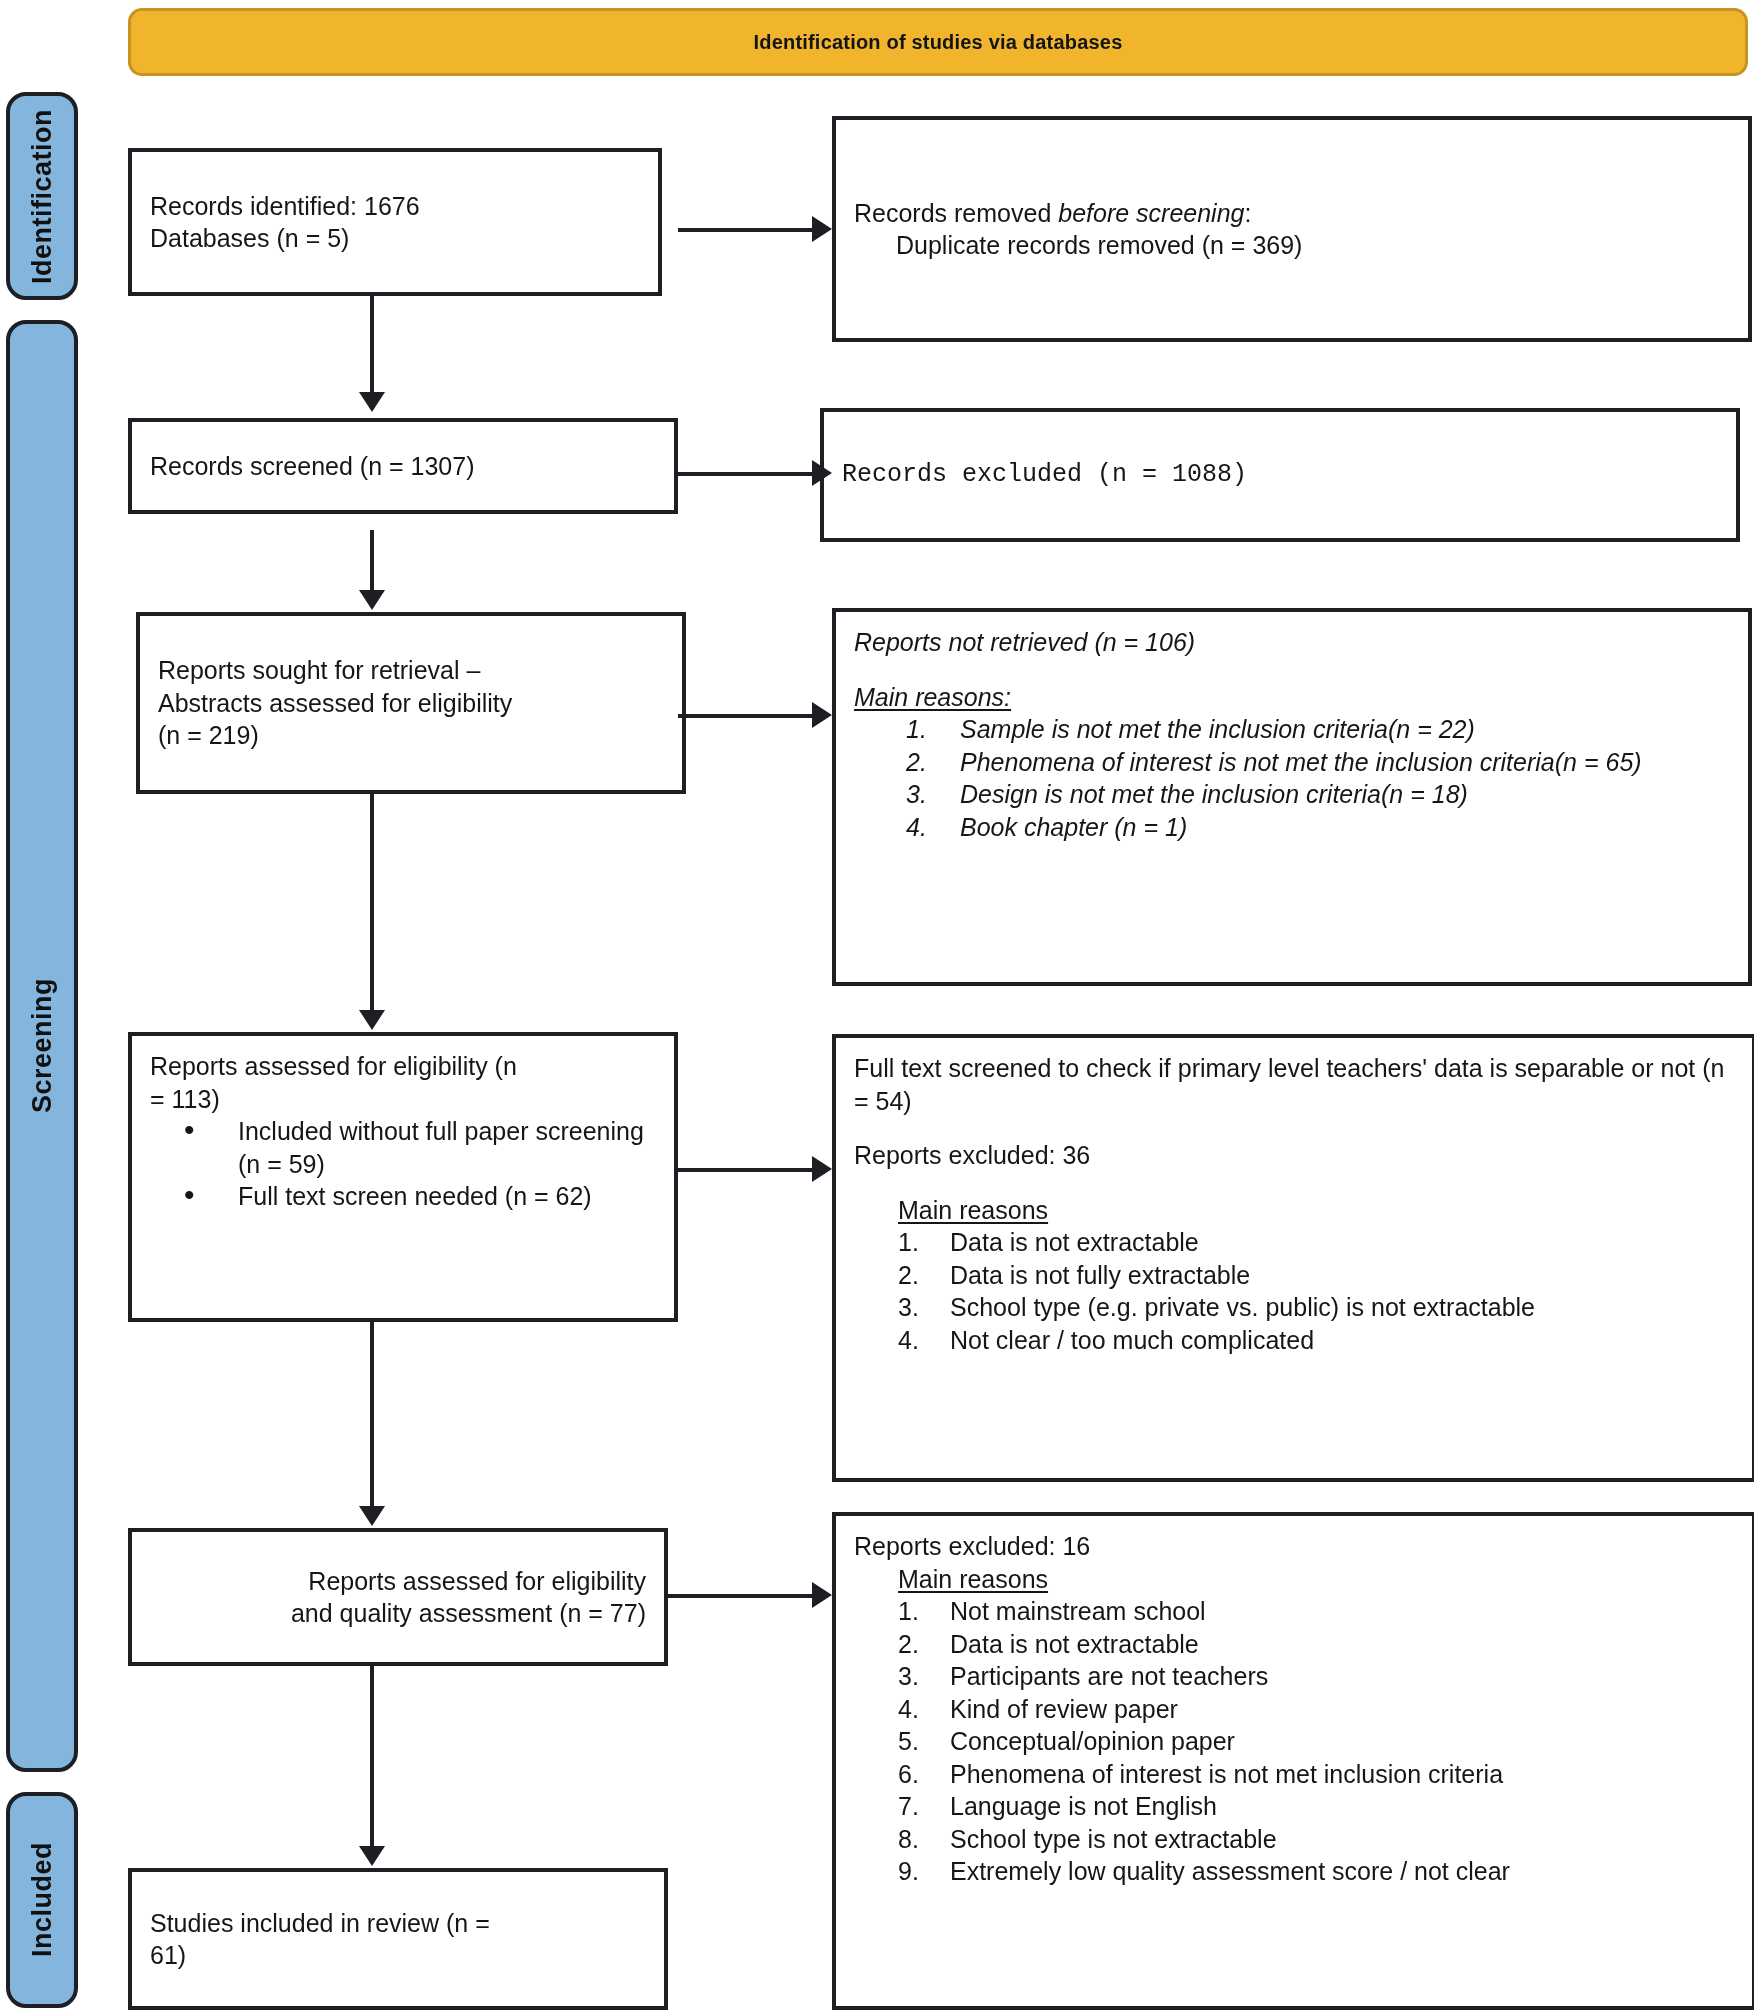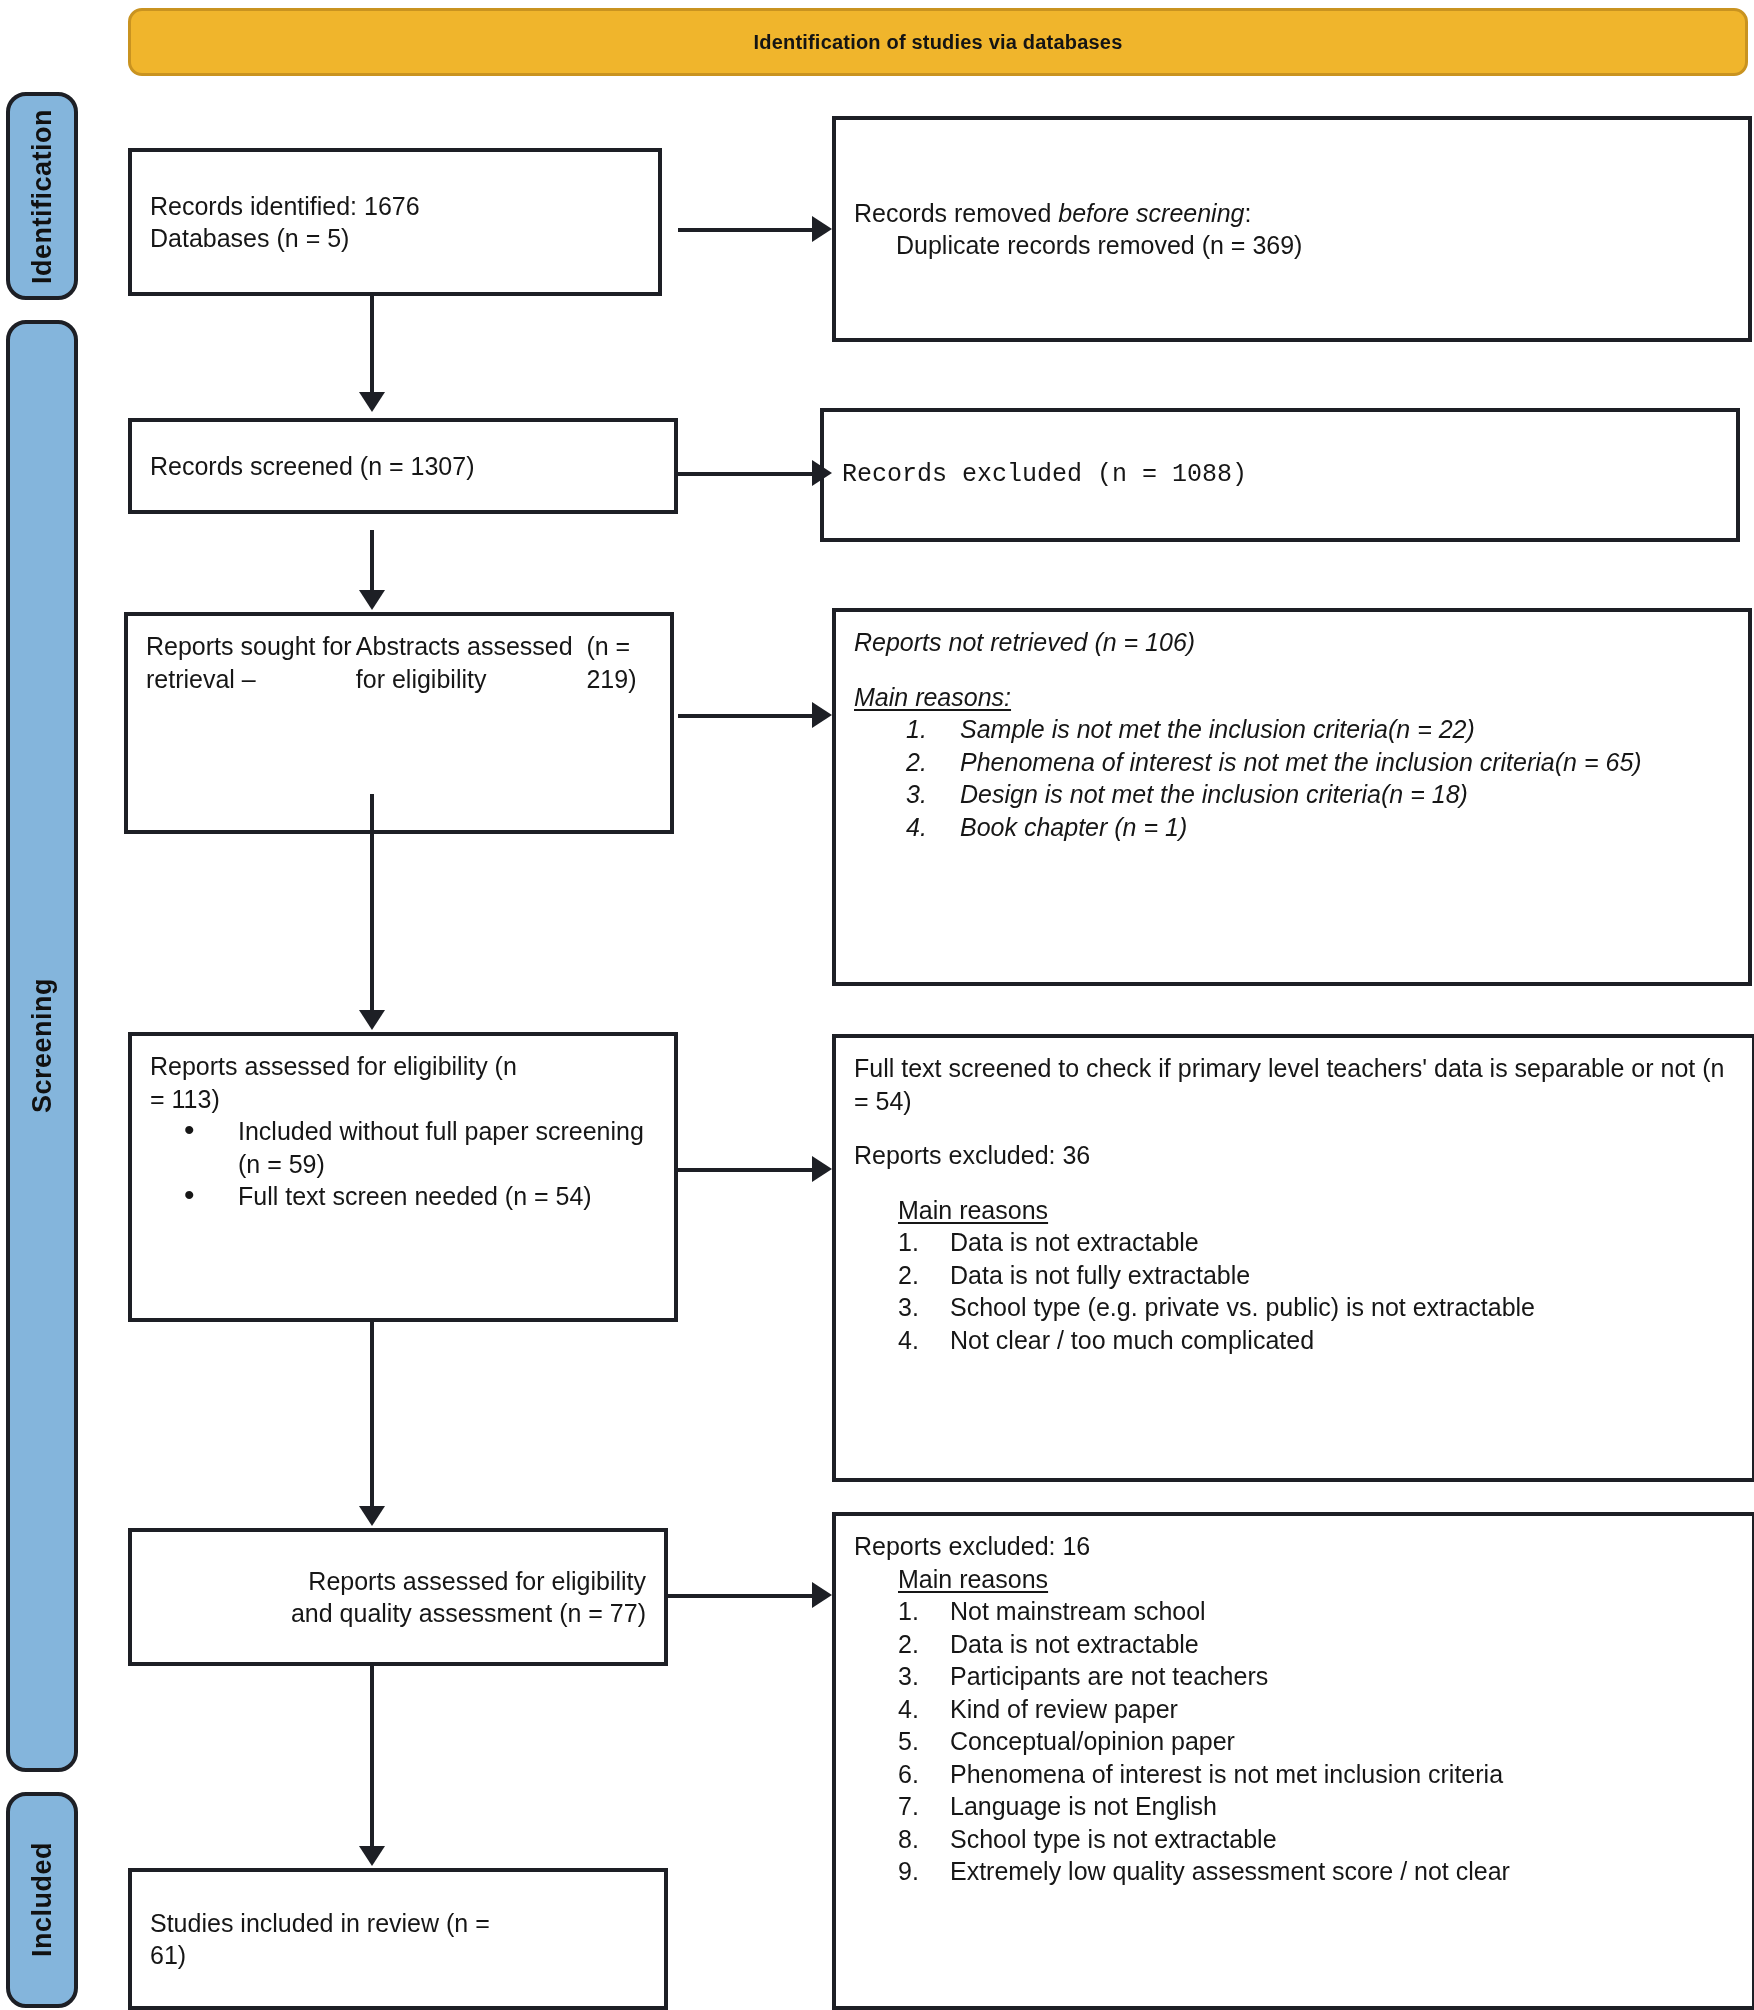--- a/index.html
+++ b/index.html
@@ -73,21 +73,21 @@
     color: #161616;
     overflow: hidden;
   }
   .box .line { display: block; white-space: pre-wrap; }
   .box .italic { font-style: italic; }
   .underline { text-decoration: underline; text-underline-offset: 3px; }
 
   
   #box-identified     { left: 128px; top: 148px;  width: 534px; height: 148px; display:flex; flex-direction:column; justify-content:center;}
   #box-screened       { left: 128px; top: 418px;  width: 550px; height: 96px; display:flex; flex-direction:column; justify-content:center;}
-  #box-sought         { left: 124px; top: 612px;  width: 550px; height: 222px; display:flex; flex-direction:row; justify-content:center;}
+  #box-sought         { left: 136px; top: 612px;  width: 550px; height: 182px; display:flex; flex-direction:column; justify-content:center;}
   #box-assessed       { left: 128px; top: 1032px; width: 550px; height: 290px; }
   #box-quality        { left: 128px; top: 1528px; width: 540px; height: 138px; display:flex; flex-direction:column; justify-content:center;align-items:flex-end;}
   #box-included       { left: 128px; top: 1868px; width: 540px; height: 142px; display:flex; flex-direction:column; justify-content:center;}
 
   
   #box-removed        { left: 832px; top: 116px;  width: 920px; height: 226px; display:flex; flex-direction:column; justify-content:center;}
   #box-excluded1      { left: 820px; top: 408px;  width: 920px; height: 134px; display:flex; flex-direction:column; justify-content:center;font-family:Liberation Mono, monospace;}
   #box-notretrieved   { left: 832px; top: 608px;  width: 920px; height: 378px; font-style: italic; }
   #box-fulltext       { left: 832px; top: 1034px; width: 924px; height: 448px; }
   #box-excluded2      { left: 832px; top: 1512px; width: 924px; height: 498px; }
@@ -208,21 +208,21 @@
       <li>Design is not met the inclusion criteria(n = 18)</li>
       <li>Book chapter (n = 1)</li>
     </ol>
   </div>
 
   <div class="box" id="box-assessed">
     <span class="line">Reports assessed for eligibility (n</span>
     <span class="line">= 113)</span>
     <ul class="bullets">
       <li>Included without full paper screening (n = 59)</li>
-      <li>Full text screen needed (n = 54)</li>
+      <li>Full text screen needed (n = 62)</li>
     </ul>
   </div>
 
   <div class="box" id="box-fulltext">
     <span class="line">Full text screened to check if primary level teachers' data is separable or not (n = 54)</span>
     <div class="gap"></div>
     <span class="line">Reports excluded: 36</span>
     <div class="gap"></div>
     <span class="line underline" style="padding-left:44px;">Main reasons</span>
     <ol class="reasons tight">

